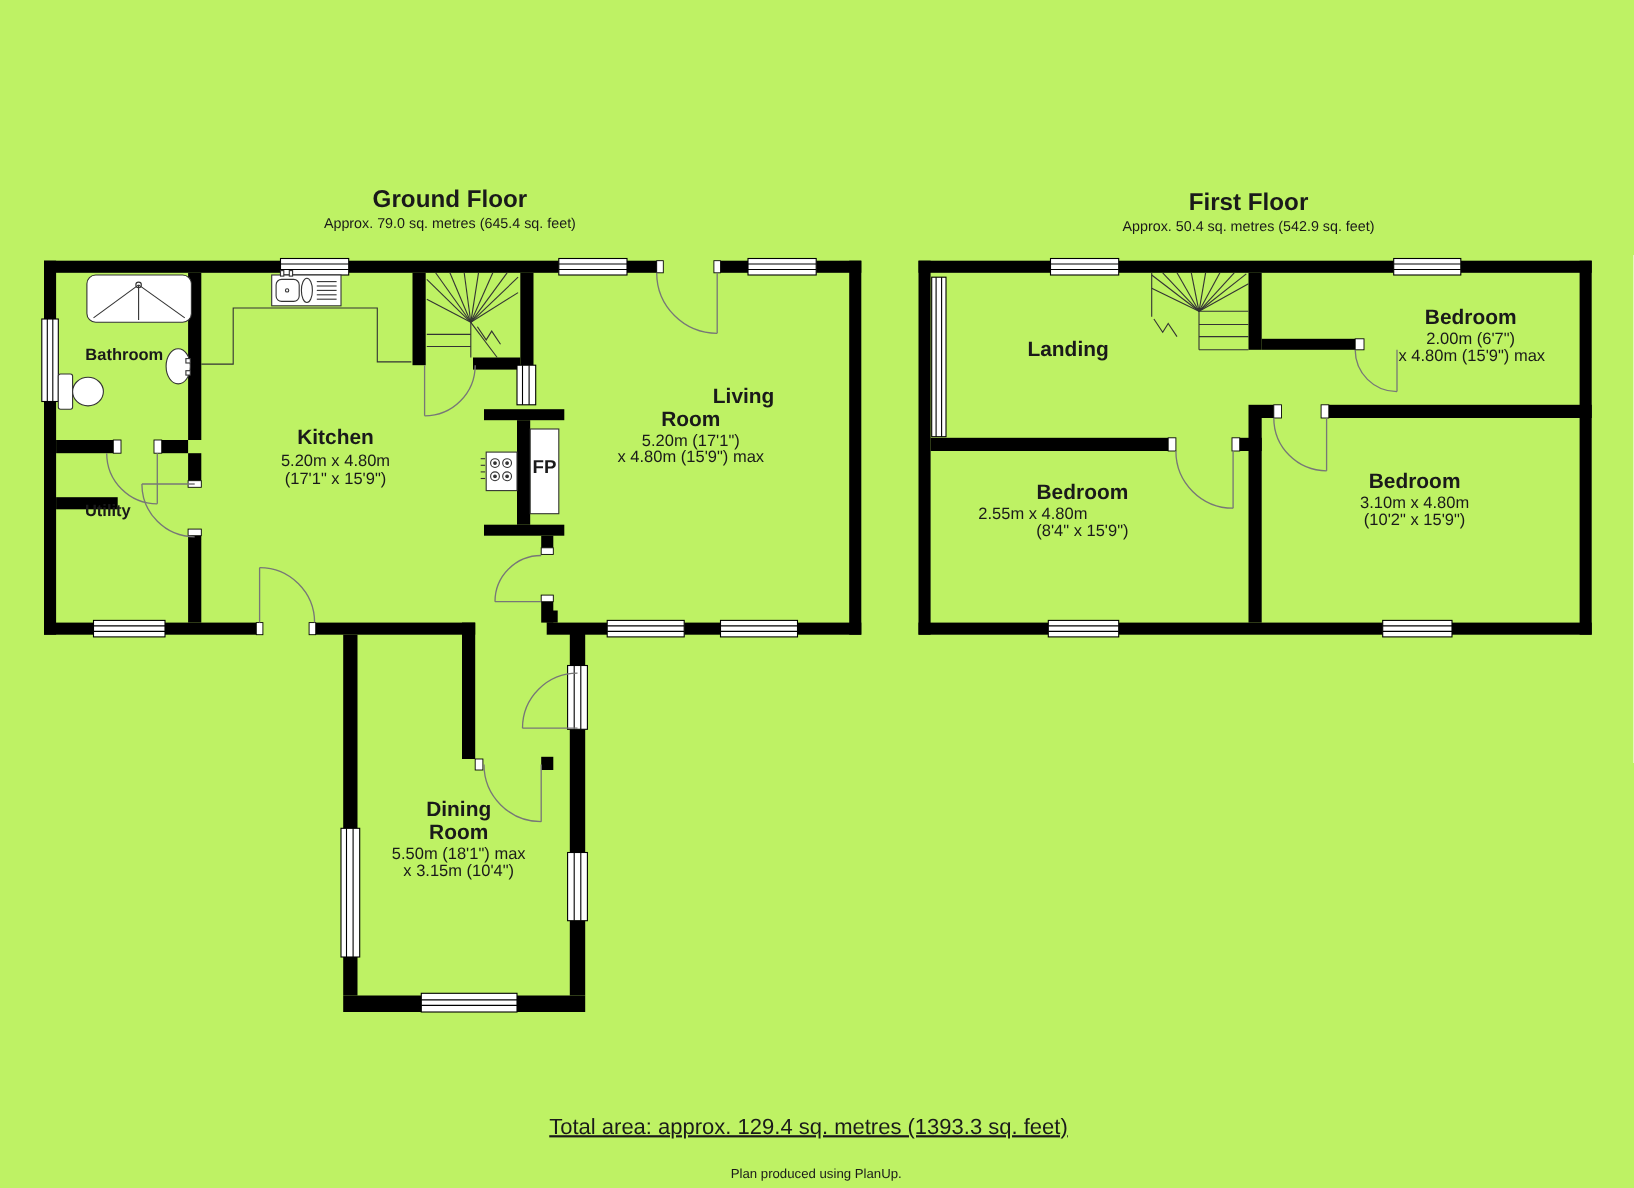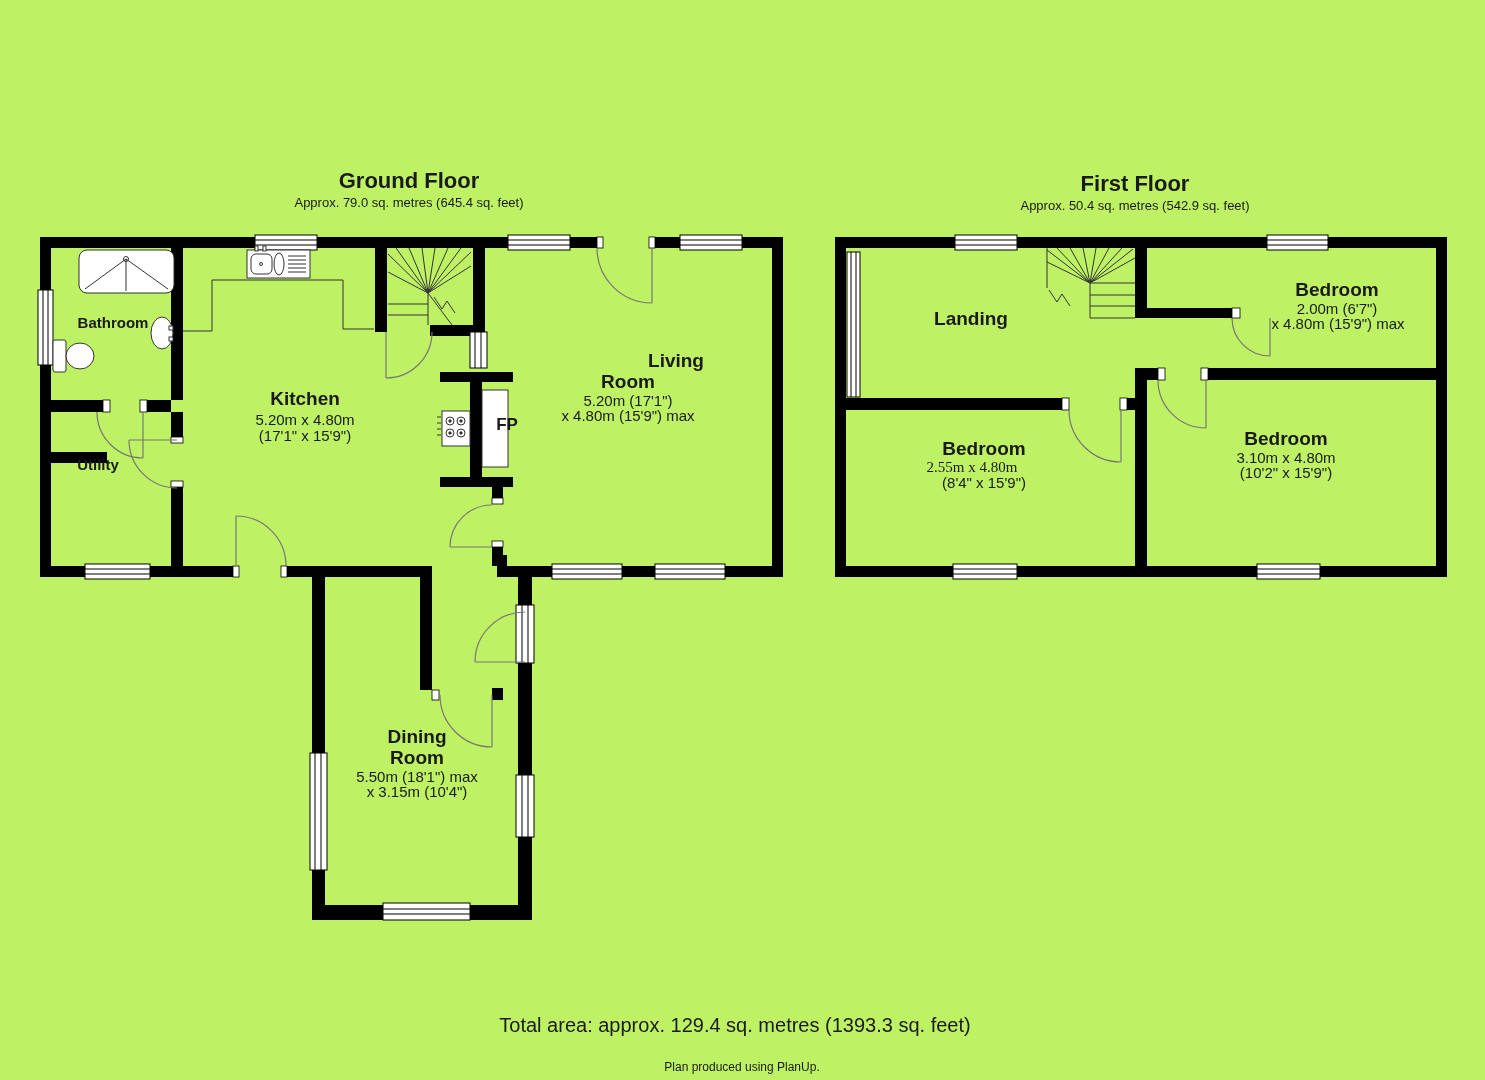--- a/index.html
+++ b/index.html
@@ -5,21 +5,21 @@
   html,body{margin:0;padding:0;background:#fff;}
   #stage{position:relative;width:1485px;height:1080px;background:#bef264;overflow:hidden;
          font-family:"Liberation Sans",sans-serif;color:#1a1a1a;}
   #plan-svg{position:absolute;left:0;top:0;}
   .lbl{position:absolute;transform:translateX(-50%);text-align:center;white-space:nowrap;}
   .floor-title{font-size:22px;font-weight:bold;}
   .floor-area{font-size:13px;}
   .room-name{font-size:19px;font-weight:bold;}
   .room-name-sm{font-size:15px;font-weight:bold;}
   .room-dim{font-size:15px;}
-  .fp-lbl{font-size:17px;font-weight:bold;padding-left:24px;}
+  .fp-lbl{font-size:17px;font-weight:bold;}
   .total-line{font-size:20px;}
   .credit-line{font-size:12px;}
 </style>
 </head>
 <body>
 
 <div id="stage">
 
 <svg id="plan-svg" width="1485" height="1080" viewBox="0 0 1485 1080">
 
@@ -367,23 +367,23 @@
   <div class="lbl room-dim" style="left:417px;top:768px;">5.50m (18'1") max</div>
   <div class="lbl room-dim" style="left:417px;top:783px;">x 3.15m (10'4")</div>
 
   <div class="lbl room-name" style="left:971px;top:308px;">Landing</div>
 
   <div class="lbl room-name" style="left:1337px;top:279px;">Bedroom</div>
   <div class="lbl room-dim" style="left:1337px;top:300px;">2.00m (6'7")</div>
   <div class="lbl room-dim" style="left:1338px;top:315px;">x 4.80m (15'9") max</div>
 
   <div class="lbl room-name" style="left:984px;top:438px;">Bedroom</div>
-  <div class="lbl room-dim" style="left:972px;top:459px;font-family:Liberation Serif, serif;">2.55m x 4.80m</div>
+  <div class="lbl room-dim" style="left:939px;top:459px;">2.55m x 4.80m</div>
   <div class="lbl room-dim" style="left:984px;top:474px;">(8'4" x 15'9")</div>
 
   <div class="lbl room-name" style="left:1286px;top:428px;">Bedroom</div>
   <div class="lbl room-dim" style="left:1286px;top:449px;">3.10m x 4.80m</div>
   <div class="lbl room-dim" style="left:1286px;top:464px;">(10'2" x 15'9")</div>
 
-  <div class="lbl total-line" style="left:735px;top:1014px;">Total area: approx. 129.4 sq. metres (1393.3 sq. feet)</div>
+  <div class="lbl total-line" style="left:735px;top:1014px;text-decoration:underline;">Total area: approx. 129.4 sq. metres (1393.3 sq. feet)</div>
   <div class="lbl credit-line" style="left:742px;top:1060px;">Plan produced using PlanUp.</div>
 
 </div>
 
 </body></html>

